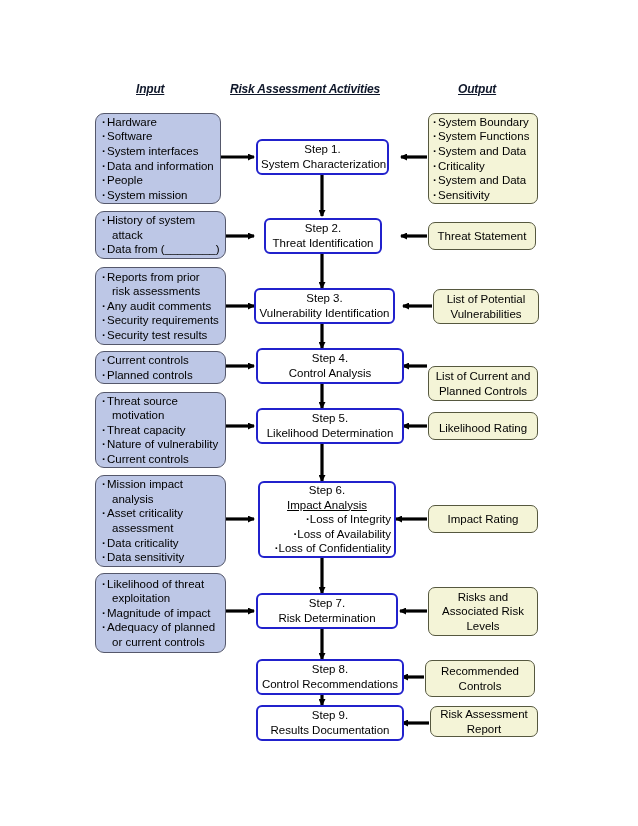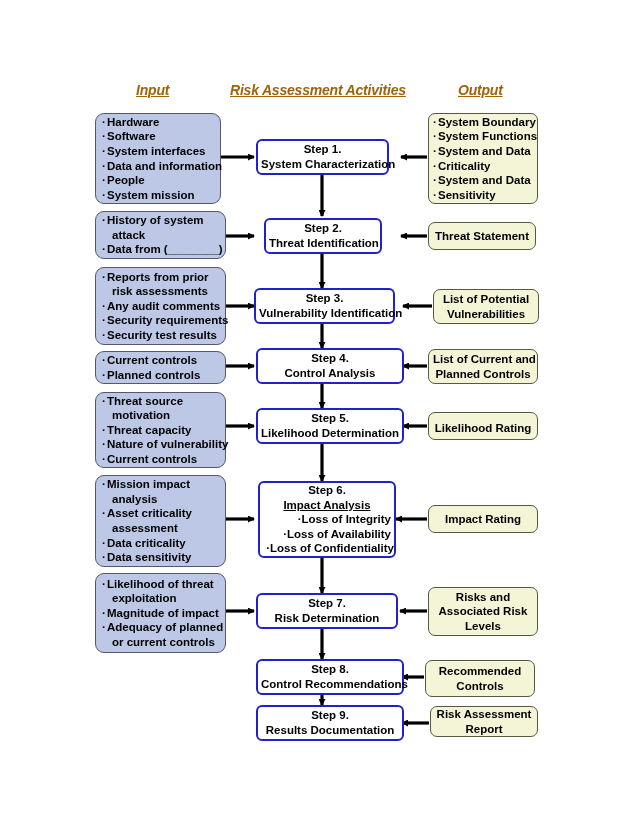--- a/index.html
+++ b/index.html
@@ -20,35 +20,34 @@
     left: 0; top: 0;
     width: 638px;
     height: 826px;
   }
 
   
   .col-header {
     position: absolute;
     font-style: italic;
     font-weight: bold;
-    font-size: 14px;
+    font-size: 12px;
     text-decoration: underline;
     white-space: nowrap;
-    color: #a16207;
+    color: #0f172a;
     letter-spacing: -0.2px;
   }
 
   
   .box {
     position: absolute;
     box-sizing: border-box;
     display: flex;
     flex-direction: column;
     justify-content: center;
-    font-weight: bold;
   }
 
   
   .input-box {
     background: #bdc7e6;
     border: 1px solid #55586b;
     border-radius: 9px;
     padding: 4px 5px 4px 6px;
     font-size: 11.5px;
     line-height: 14.6px;
@@ -229,21 +228,21 @@
   <div class="box input-box" style="left:95px; top:351px; width:131px; height:33px;">
     <div class="li">Current controls</div>
     <div class="li">Planned controls</div>
   </div>
 
   <div class="box step-box" style="left:256px; top:348px; width:148px; height:36px;">
     <div class="ctr">Step 4.</div>
     <div class="ctr">Control Analysis</div>
   </div>
 
-  <div class="box output-box" style="left:428px; top:349px; width:110px; height:35px;">
+  <div class="box output-box" style="left:428px; top:366px; width:110px; height:35px;">
     <div class="ctr">List of Current and</div>
     <div class="ctr">Planned Controls</div>
   </div>
 
   <div class="box step-box" style="left:256px; top:408px; width:148px; height:36px;">
     <div class="ctr">Step 5.</div>
     <div class="ctr">Likelihood Determination</div>
   </div>
 
   <div class="box input-box" style="left:95px; top:392px; width:131px; height:76px;">

